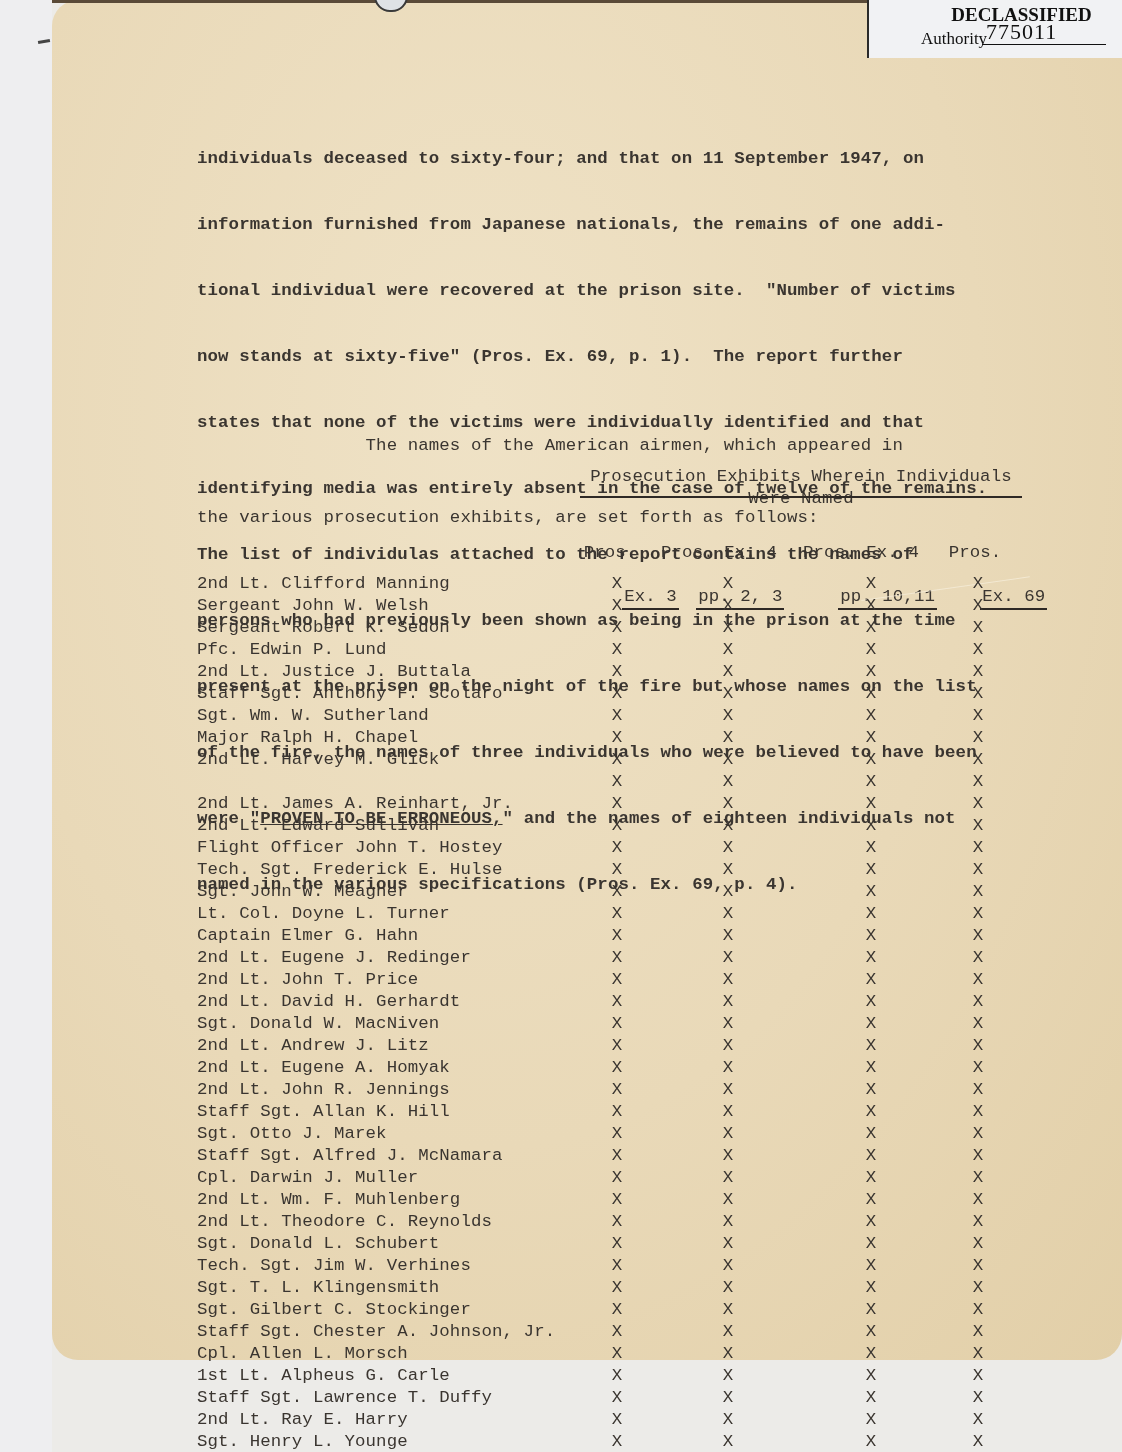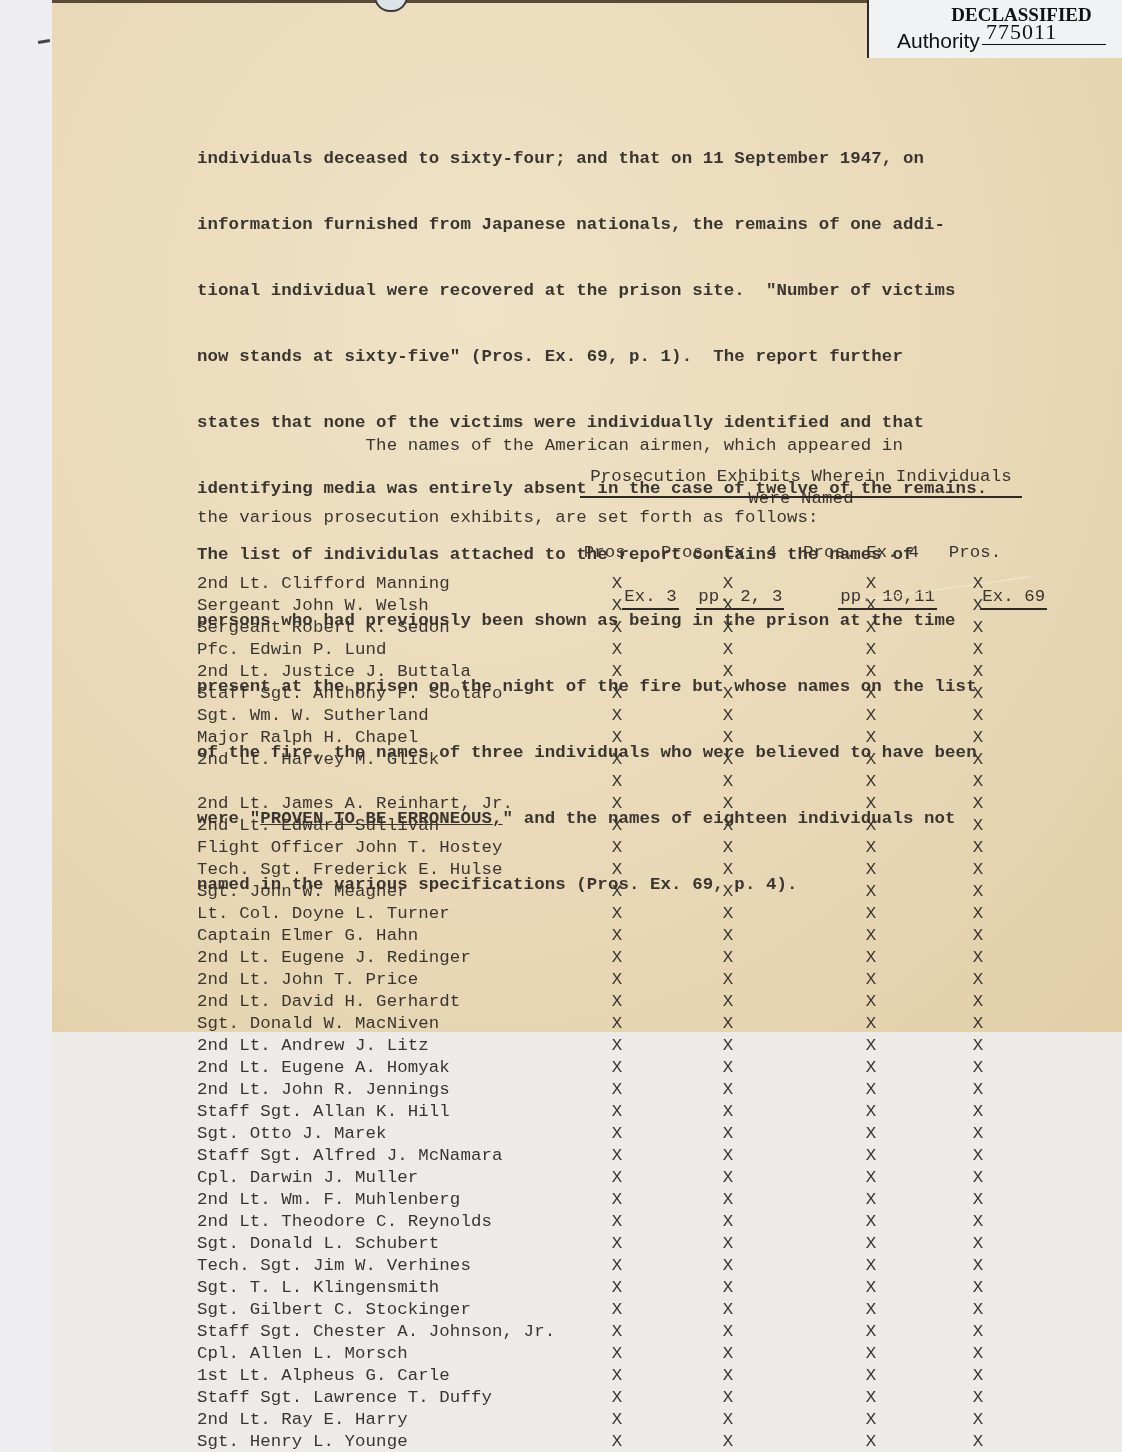--- a/index.html
+++ b/index.html
@@ -7,40 +7,41 @@
     width: 1122px; height: 1452px; position: relative; overflow: hidden;
     background: #ecebe8;
     font-family: "Liberation Mono", "DejaVu Sans Mono", monospace;
   }
   .margin-strip {
     position: absolute; left: 0; top: 0; width: 52px; height: 1452px;
     background: #eeeef0;
   }
   .margin-strip .mark { position: absolute; left: 38px; top: 40px; width: 12px; height: 3px; background: #444; transform: rotate(-10deg); }
   .page {
-    position: absolute; left: 52px; top: 0; width: 1070px; height: 1032px;
+    position: absolute; left: 52px; top: 0; width: 1070px; height: 1360px;
     background: radial-gradient(ellipse at 40% 30%, #efe2c6 0%, #e9d9b8 55%, #e2cfa8 100%);
+    border-radius: 26px;
   }
   .top-shadow { position: absolute; left: 0; top: 0; right: 0; height: 3px; background: #5a4a38; }
   .punch-hole {
     position: absolute; left: 322px; top: -10px; width: 30px; height: 18px;
     background: #dfe2e6; border: 2px solid #3a3a3a; border-radius: 0 0 16px 16px;
   }
   .stamp {
     position: absolute; left: 815px; top: 0; width: 255px; height: 58px;
     background: #f1f2f4; border-left: 2px solid #2a2a2a;
   }
   .stamp .title {
     position: absolute; left: 0; right: 0; top: 4px; text-align: center;
     font-family: "Liberation Serif", serif; font-weight: bold; font-size: 19px; color: #111;
     padding-left: 50px;
   }
   .stamp .auth-label {
-    position: absolute; left: 28px; top: 29px;
-    font-family: Liberation Sans, sans-serif; font-size: 21px; color: #111;
+    position: absolute; left: 52px; top: 29px;
+    font-family: Liberation Serif, serif; font-size: 17px; color: #111;
   }
   .stamp .auth-value {
     position: absolute; left: 113px; top: 18px; width: 120px; height: 26px;
     border-bottom: 1.5px solid #111;
     font-family: Liberation Serif, serif; font-size: 22px; letter-spacing: 1px; color: #111;
     line-height: 28px; padding-left: 4px;
   }
   .text { color: #3a3530; font-size: 17.4px; letter-spacing: 0.1px; }
   .para { position: absolute; left: 145px; width: 880px; white-space: pre; line-height: 22px; }
   .p1 { top: 104px; font-weight: bold; }

